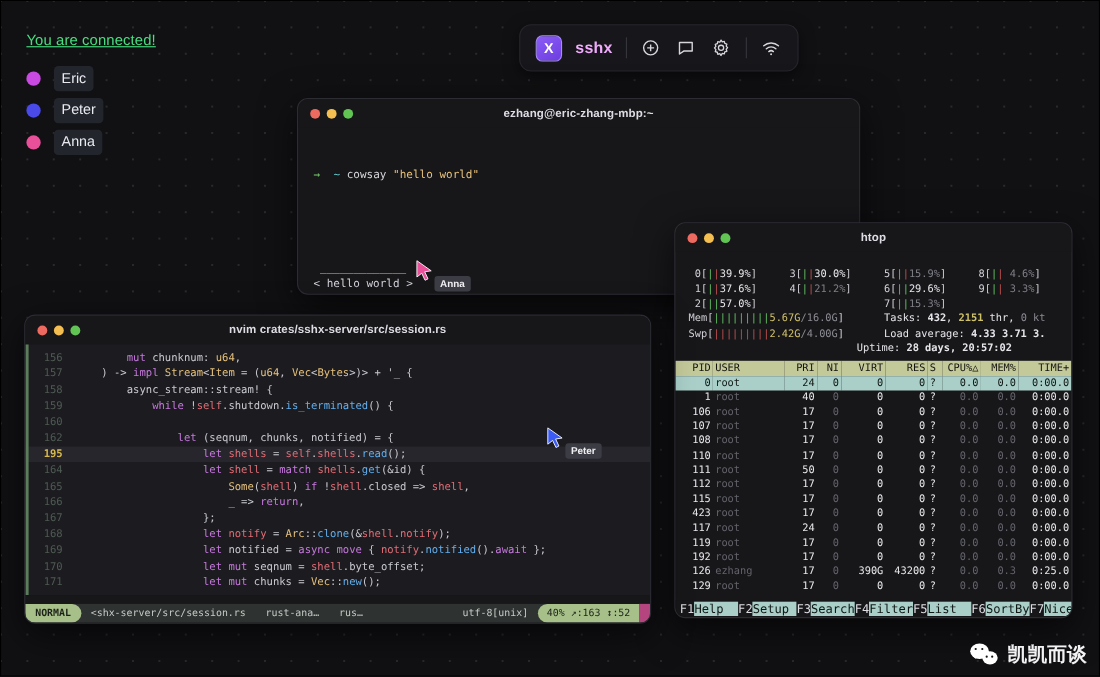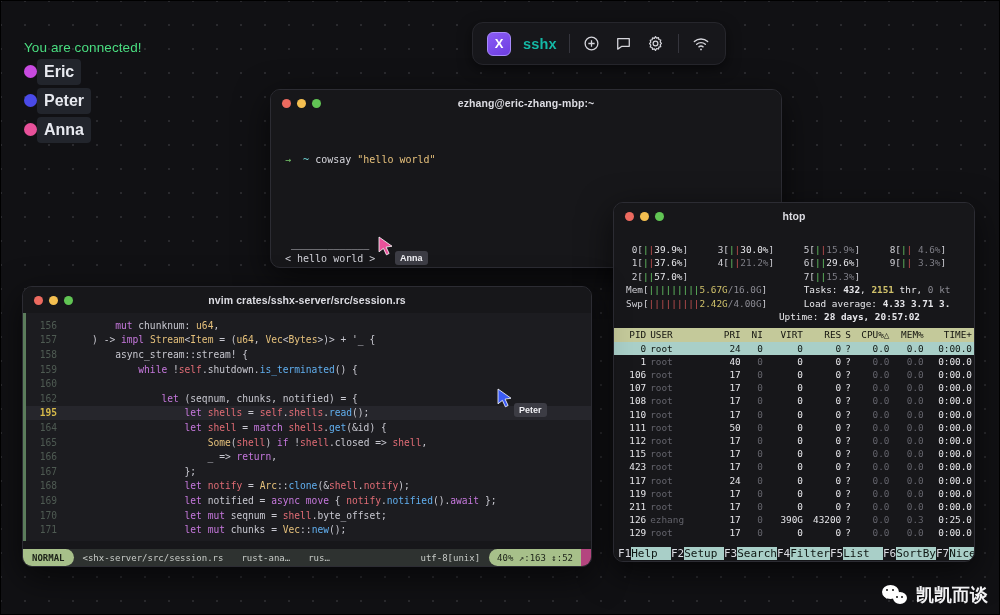--- a/index.html
+++ b/index.html
@@ -15,49 +15,50 @@
       #111114;
     overflow:hidden;
   }
   .page::after{
     content:""; position:absolute; inset:0; pointer-events:none;
     box-shadow: inset 0 0 0 1px #000;
   }
 
   
   .connected {
-    position:absolute; left:24px; top:40px;
+    position:absolute; left:24px; top:29px;
     color:#4ade80; font-size:13.5px; font-weight:400;
     letter-spacing:.1px;
+    text-decoration:underline;
   }
   .users { position:absolute; left:24px; top:59px; }
   .user-row { display:flex; align-items:center; height:25px; margin-bottom:4px; }
   .user-dot { width:13px; height:13px; border-radius:50%; flex:0 0 auto; }
   .user-pill {
-    background:#22252c; color:#e8eaf0;
-    font-size:16px; font-weight:700; padding:3px 7px;
+    margin-left:12px; background:#22252c; color:#e8eaf0;
+    font-size:13px; font-weight:400; padding:3px 7px;
     border-radius:4px; line-height:1.25;
   }
 
   
   .toolbar {
     position:absolute; left:472px; top:22px;
     height:43px; display:flex; align-items:center;
     background:#17171b; border:1px solid #26262c;
     border-radius:11px; padding:0 14px; gap:12px;
     box-shadow:0 4px 14px rgba(0,0,0,.5);
   }
   .logo-box {
     width:24px; height:24px; border-radius:6px;
     background:linear-gradient(150deg,#8b5cf6,#6d3de0);
     border:1px solid #a78bfa;
     color:#fff; font-size:13px; font-weight:700;
     display:flex; align-items:center; justify-content:center;
   }
-  .brand { color:#14b8a6; font-size:14.5px; font-weight:700; letter-spacing:.2px; }
+  .brand { color:#f0abfc; font-size:14.5px; font-weight:700; letter-spacing:.2px; }
   .tb-div { width:1px; height:19px; background:#35353d; }
   .tb-icon {
     width:20px; height:20px; display:flex; align-items:center; justify-content:center;
     color:#d6d6dc;
   }
   .tb-icon svg { display:block; }
 
   
   .win {
     position:absolute; border-radius:10px;
@@ -423,21 +424,21 @@
               <td class="r ht-white">17</td>
               <td class="r ht-dim">0</td>
               <td class="r ht-white">0</td>
               <td class="r ht-white">0</td>
               <td class="l ht-white">?</td>
               <td class="r ht-dim">0.0</td>
               <td class="r ht-dim">0.0</td>
               <td class="r ht-white">0:00.0</td>
             </tr>
             <tr>
-              <td class="r ht-white">211</td>
+              <td class="r ht-white">192</td>
               <td class="l ht-dim">root</td>
               <td class="r ht-white">17</td>
               <td class="r ht-dim">0</td>
               <td class="r ht-white">0</td>
               <td class="r ht-white">0</td>
               <td class="l ht-white">?</td>
               <td class="r ht-dim">0.0</td>
               <td class="r ht-dim">0.0</td>
               <td class="r ht-white">0:00.0</td>
             </tr>

